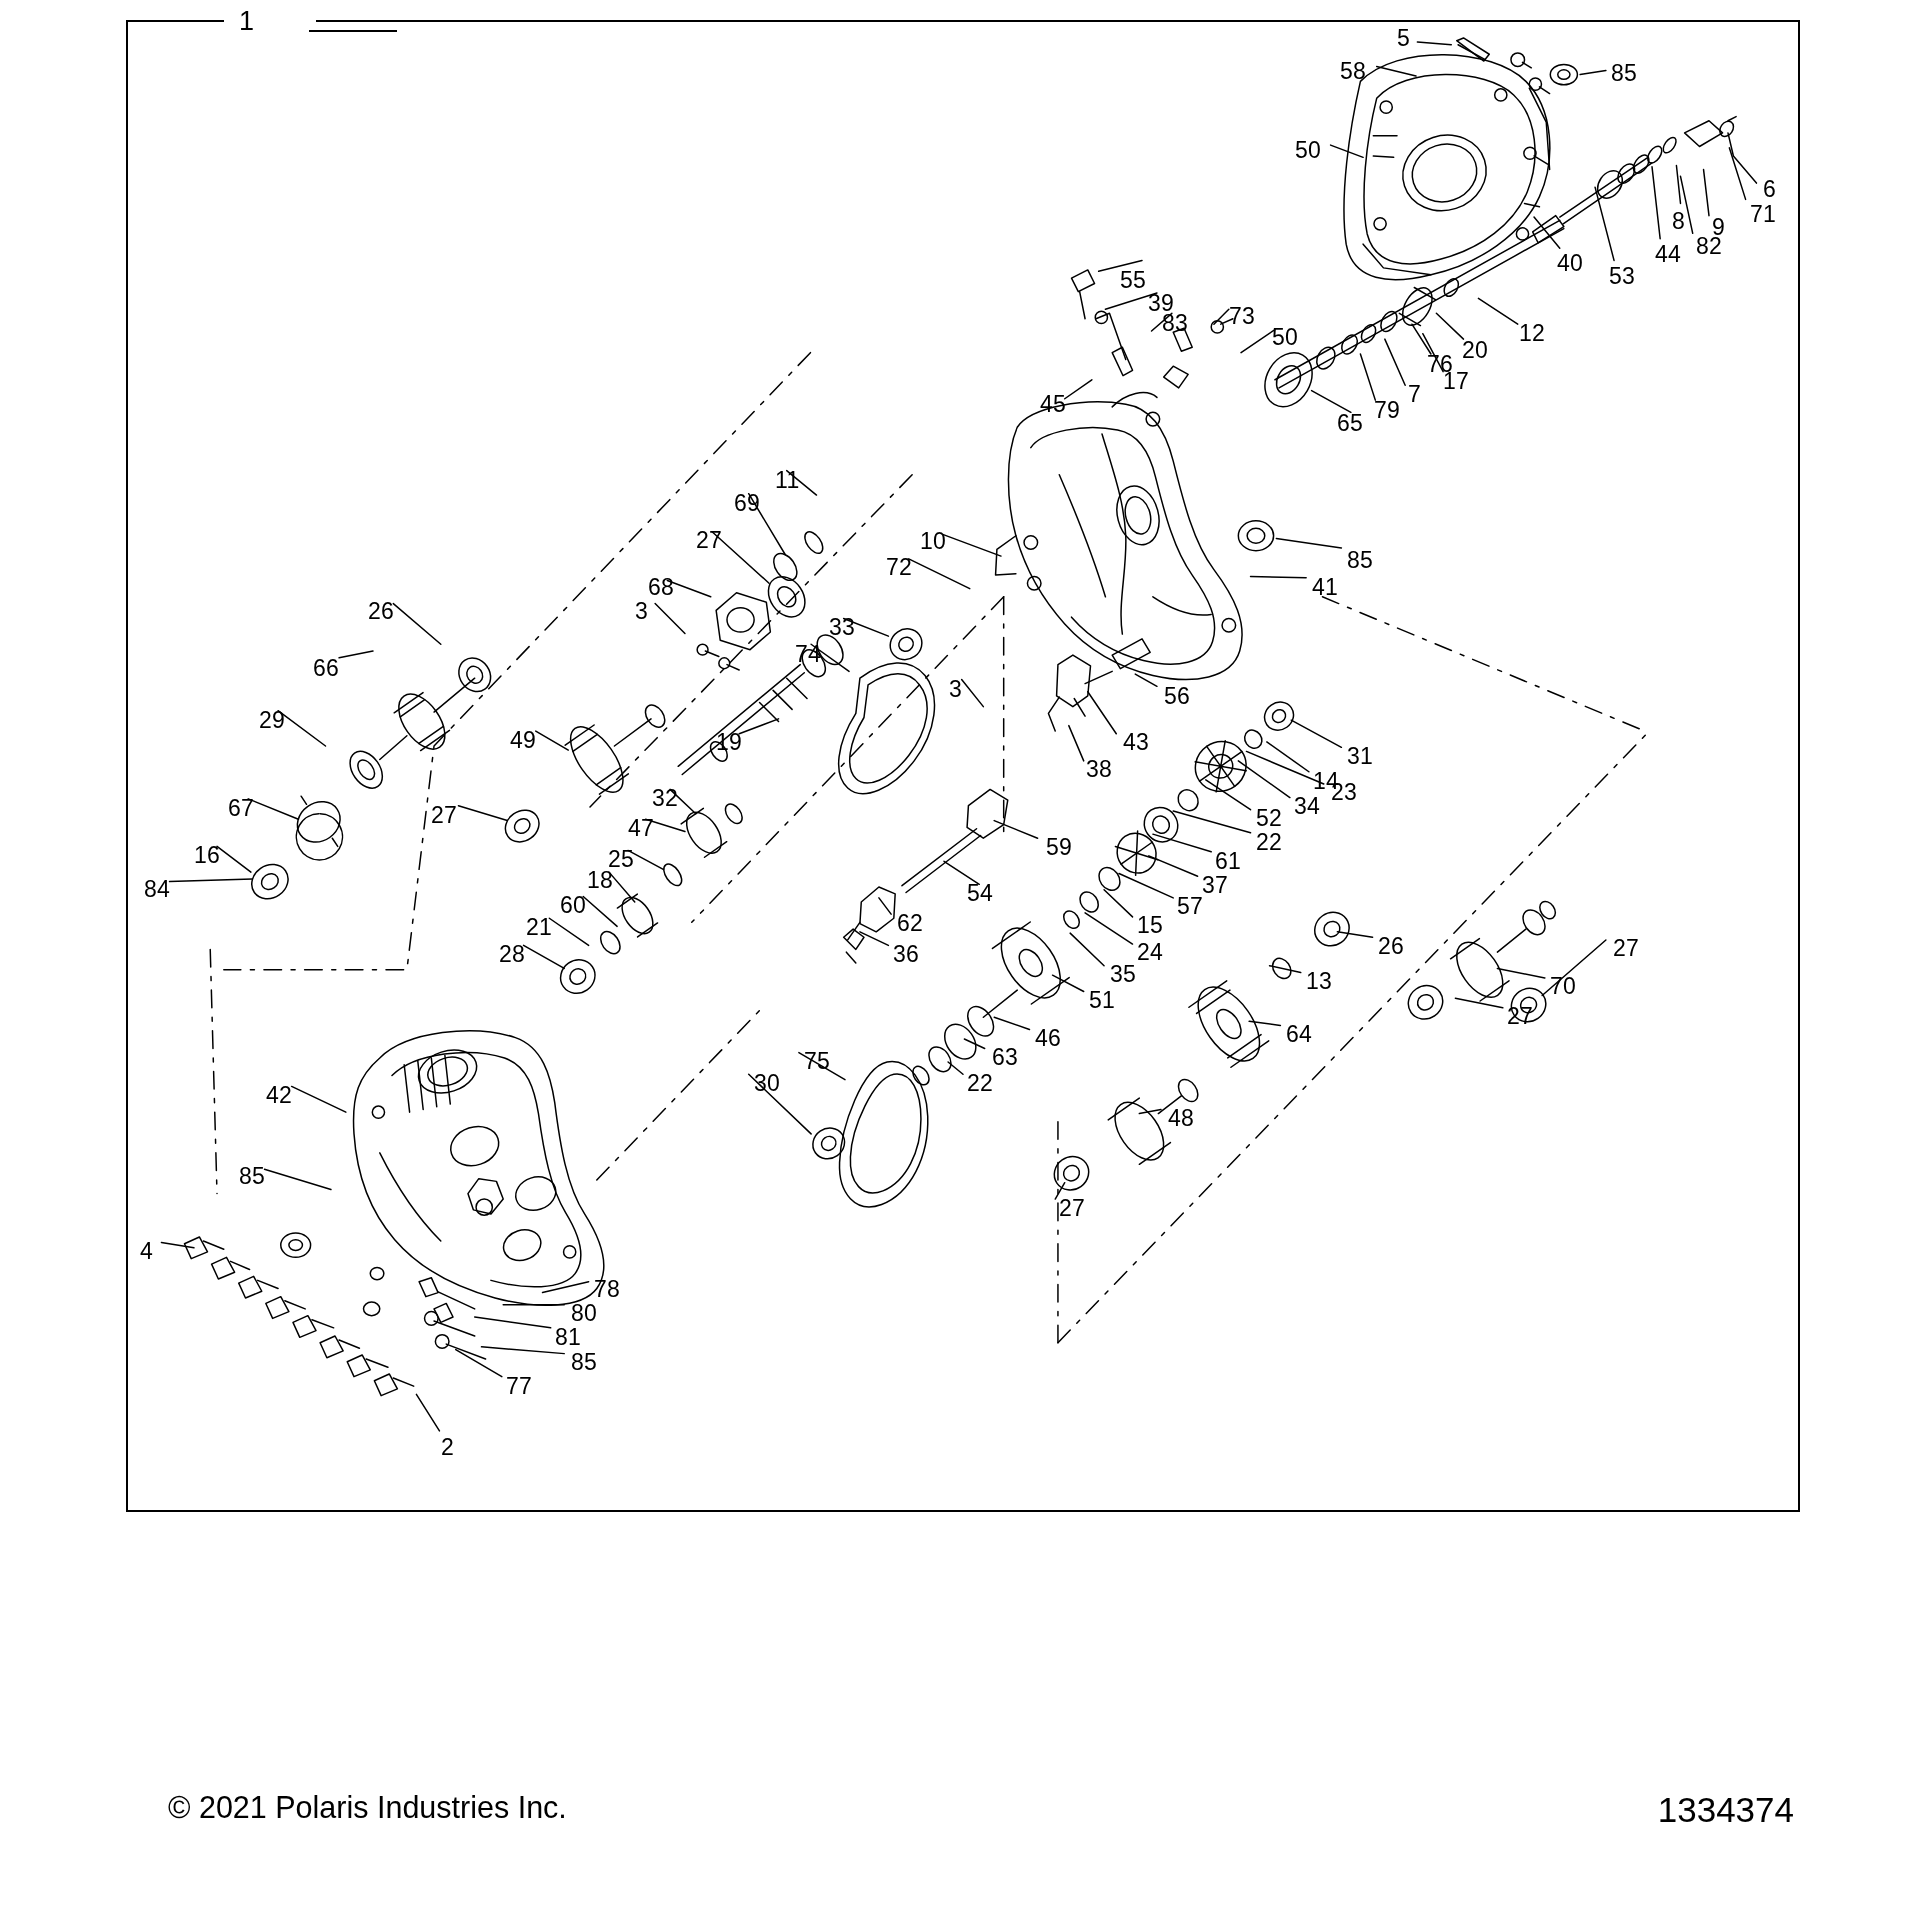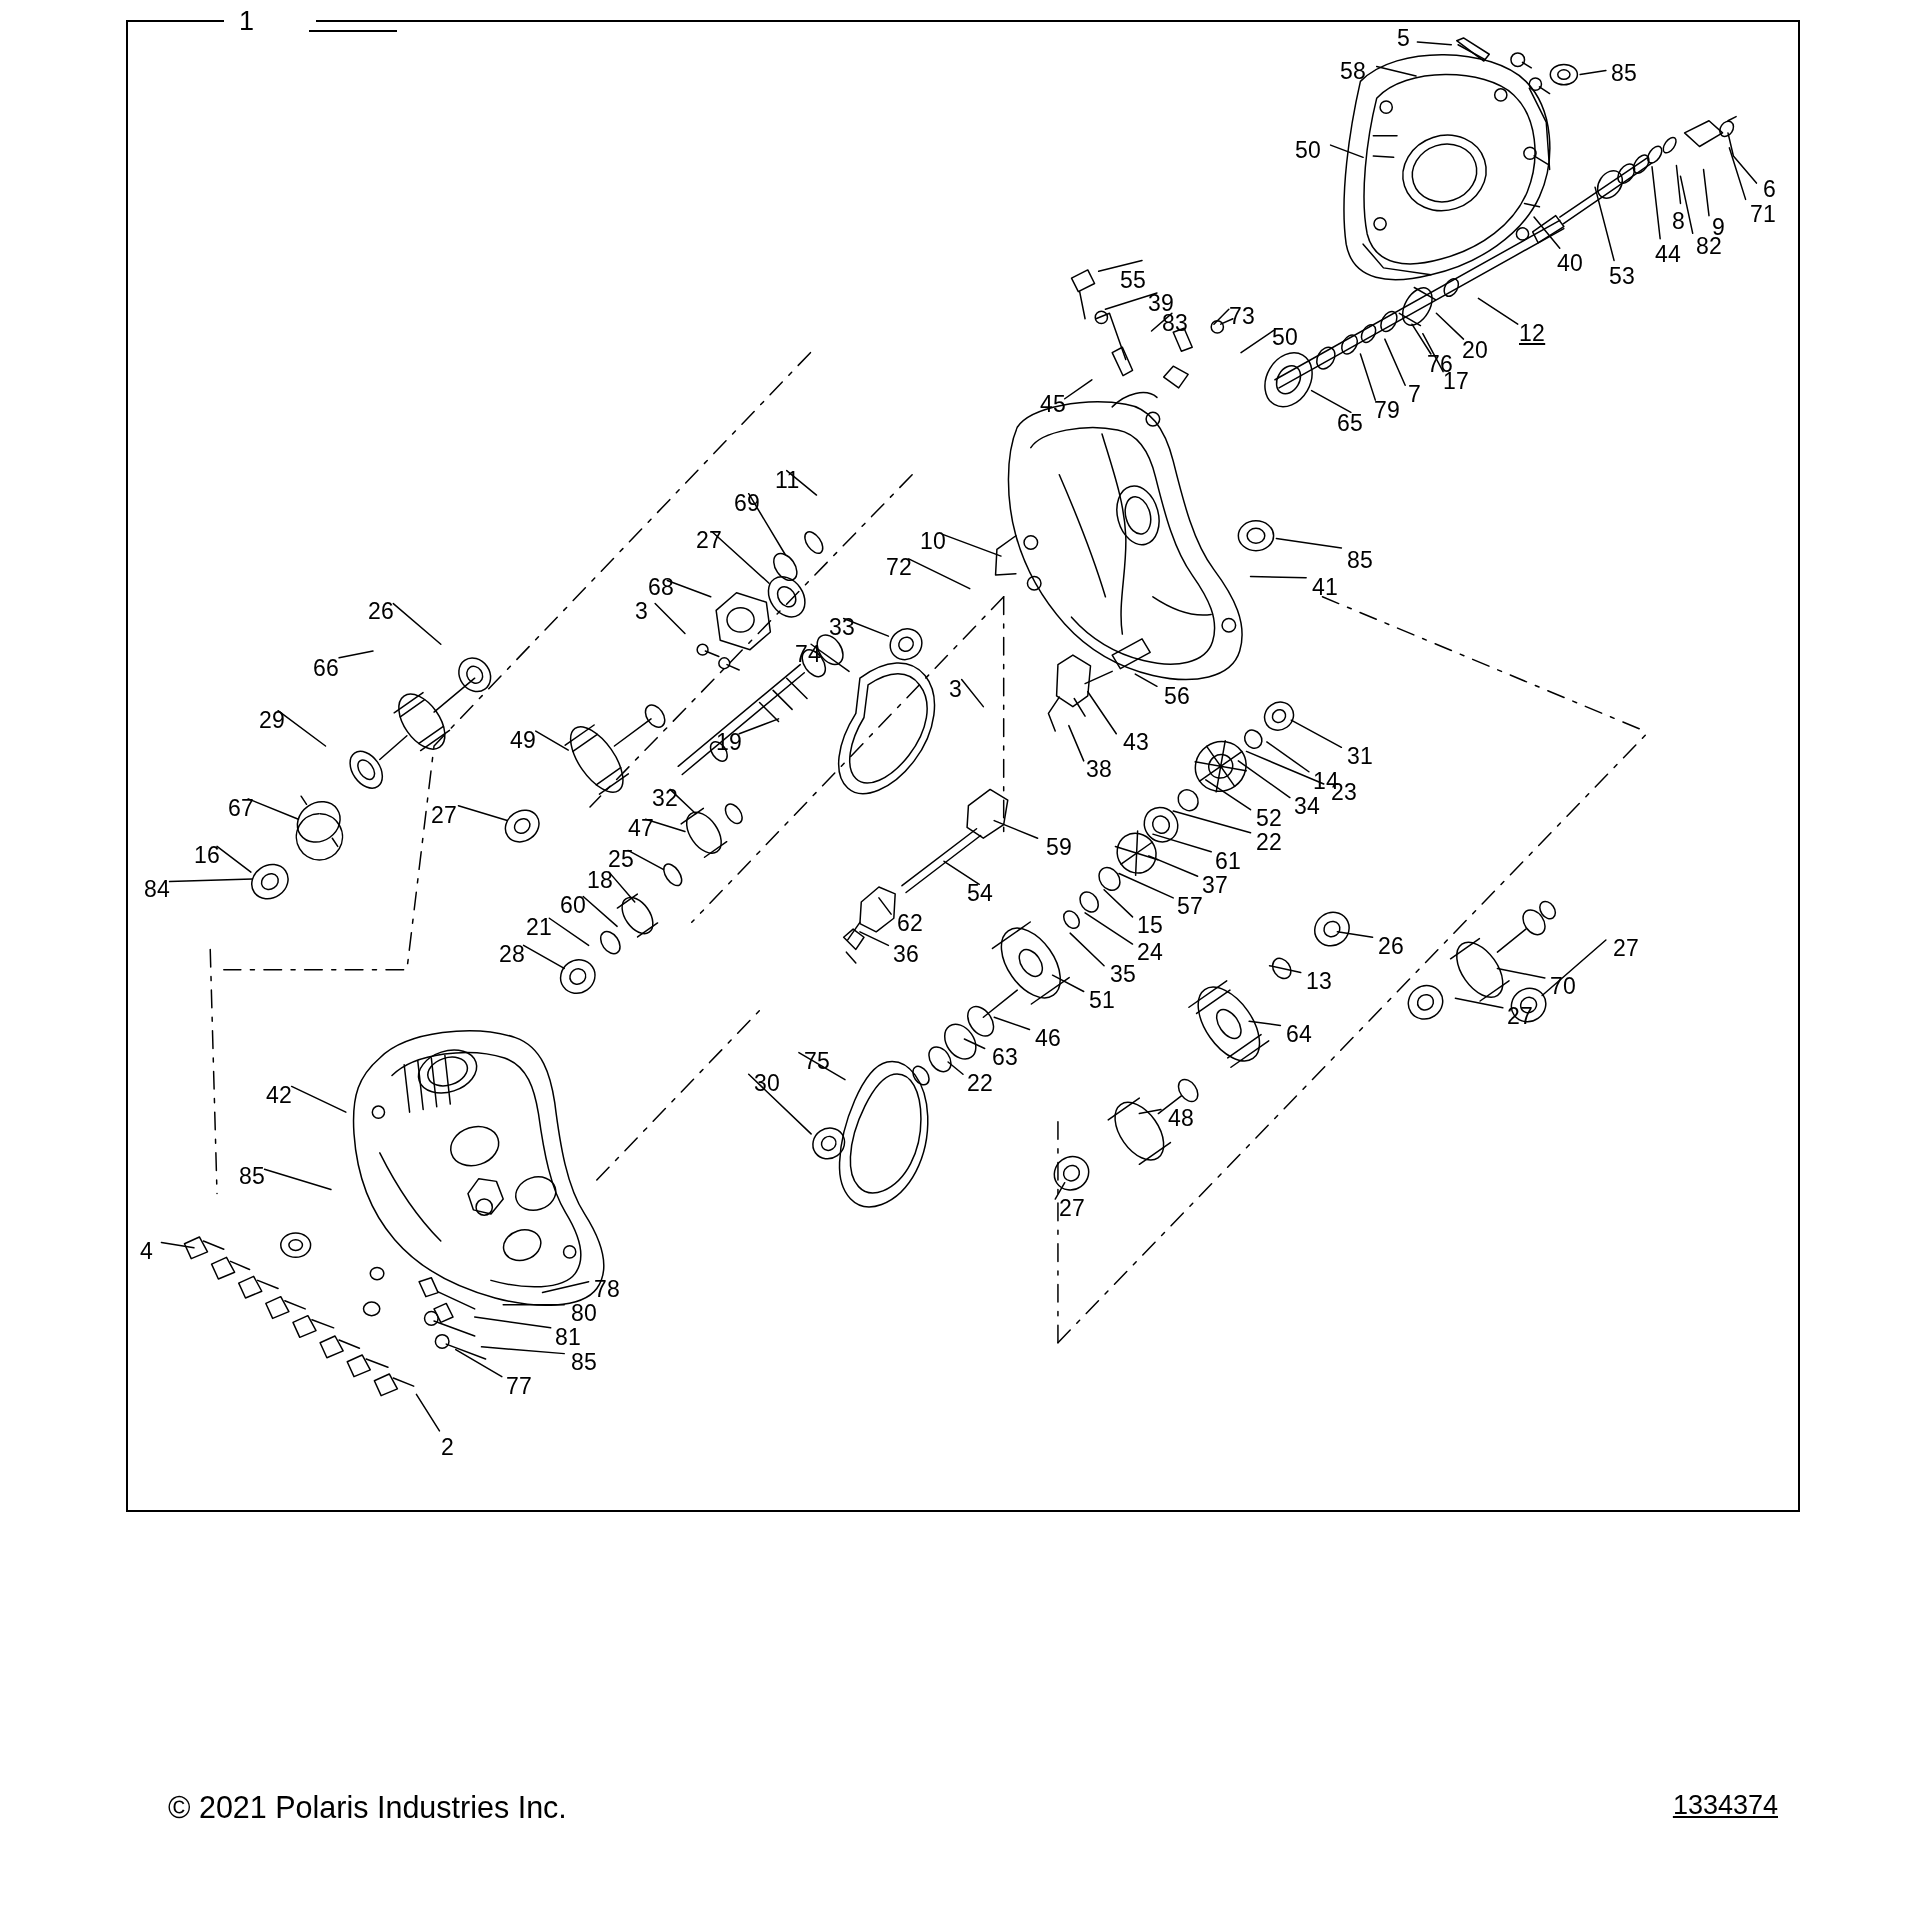--- a/index.html
+++ b/index.html
@@ -40,24 +40,23 @@
   .callout.big{font-size:27px;}
 
   .footer-left{
     position:absolute;
     left:168px; top:1790px;
     font-size:30.5px;
     white-space:nowrap;
   }
   .footer-right{
     position:absolute;
-    right:148px; top:1790px;
-    font-size:27px;
+    right:132px; top:1790px;
+    font-size:35px;
     white-space:nowrap;
-    text-decoration:underline;
   }
 
   
   #art{position:absolute;left:0;top:0;width:1926px;height:1926px;}
 </style>
 </head>
 <body>
 
 <div id="sheet">
 
@@ -506,21 +505,21 @@
   <div class="callout" style="left:1750px;top:203px;">71</div>
   <div class="callout" style="left:1696px;top:235px;">82</div>
   <div class="callout" style="left:1655px;top:243px;">44</div>
   <div class="callout" style="left:1609px;top:265px;">53</div>
   <div class="callout" style="left:1557px;top:252px;">40</div>
   <div class="callout" style="left:1120px;top:256px;margin-top:13px;">55</div>
   <div class="callout" style="left:1148px;top:292px;">39</div>
   <div class="callout" style="left:1162px;top:312px;">83</div>
   <div class="callout" style="left:1229px;top:305px;">73</div>
   <div class="callout" style="left:1272px;top:326px;">50</div>
-  <div class="callout" style="left:1519px;top:322px;text-decoration:underline;">12</div>
+  <div class="callout" style="left:1519px;top:322px;">12</div>
   <div class="callout" style="left:1462px;top:339px;">20</div>
   <div class="callout" style="left:1427px;top:353px;">76</div>
   <div class="callout" style="left:1443px;top:370px;">17</div>
   <div class="callout" style="left:1408px;top:383px;">7</div>
   <div class="callout" style="left:1374px;top:399px;">79</div>
   <div class="callout" style="left:1337px;top:412px;">65</div>
   <div class="callout" style="left:1040px;top:393px;">45</div>
   <div class="callout" style="left:775px;top:469px;">11</div>
   <div class="callout" style="left:734px;top:492px;">69</div>
   <div class="callout" style="left:696px;top:529px;">27</div>

